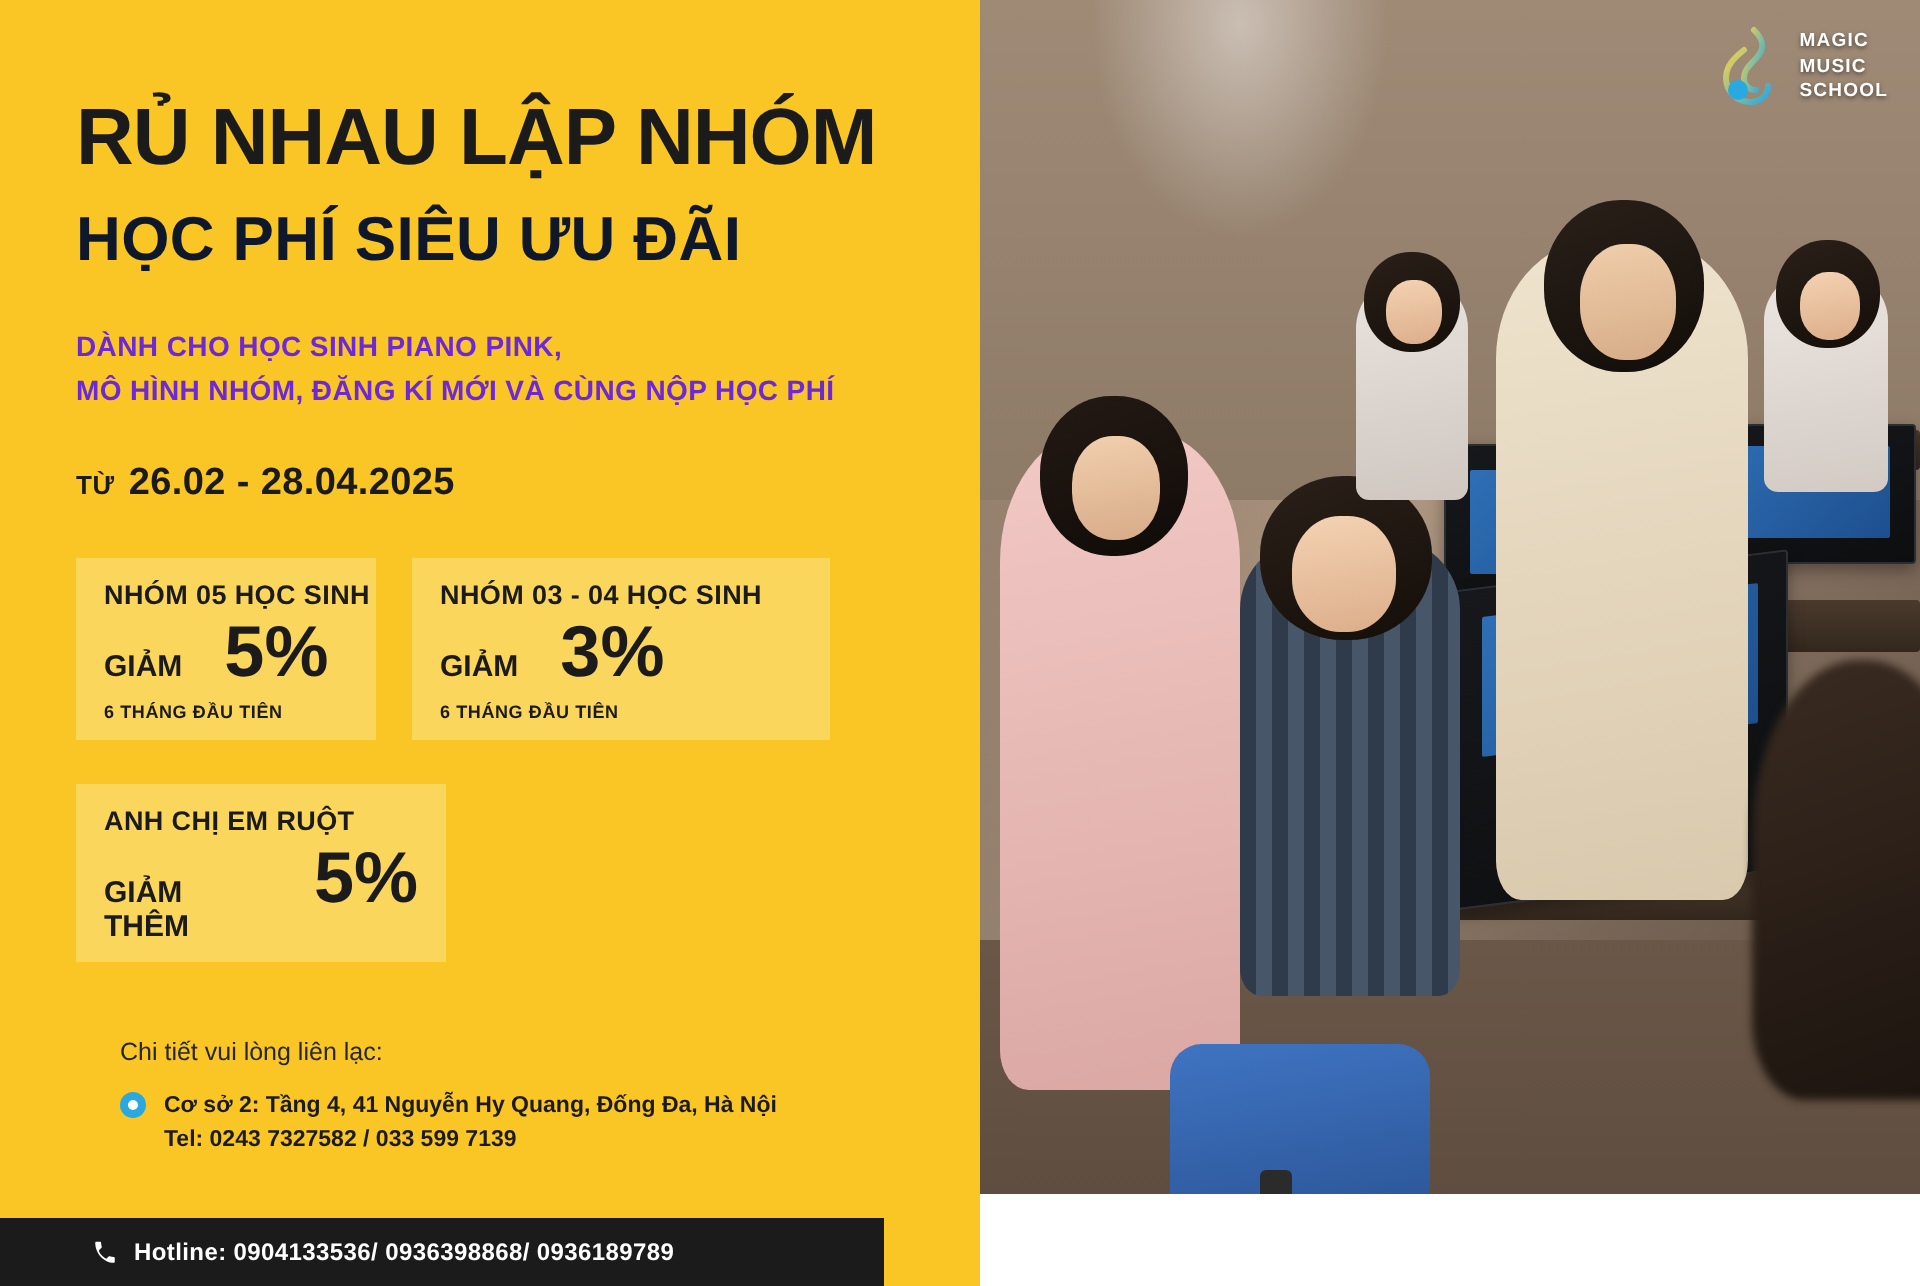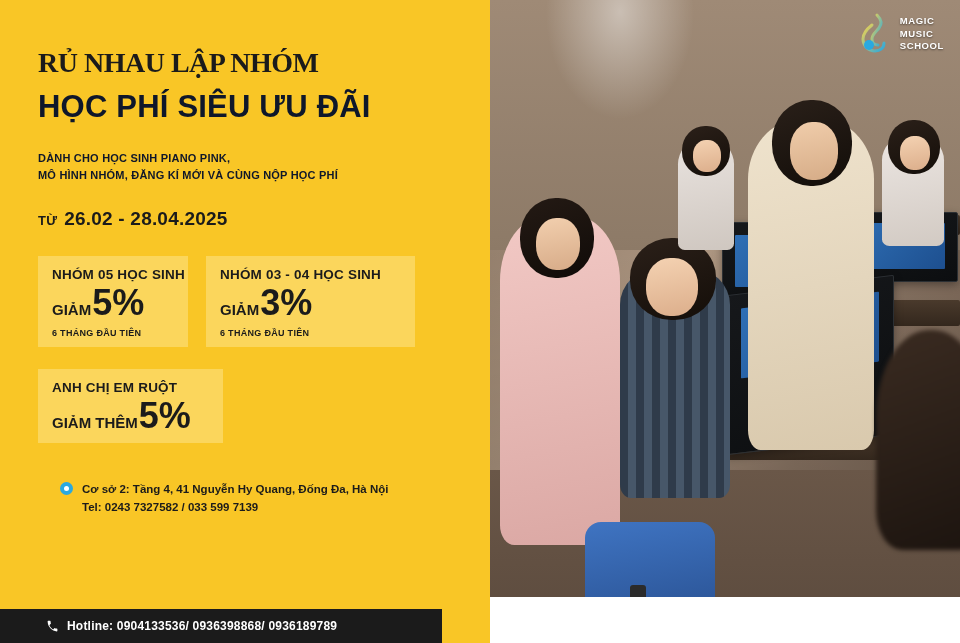--- a/index.html
+++ b/index.html
@@ -23,44 +23,43 @@
   .left-panel {
     position: relative;
     width: 490px;
     height: 643px;
     background: #f9c626;
     box-sizing: border-box;
     padding: 38px 34px 0 38px;
     flex: 0 0 auto;
   }
   .headline-1 {
-    font-size: 28px;
+    font-size: 40px;
     line-height: 1.08;
     font-weight: bold;
     color: #1b1b1b;
     letter-spacing: -0.5px;
     margin: 10px 0 0 0;
     white-space: nowrap;
-    font-family: Liberation Serif, serif;
   }
   .headline-2 {
     font-size: 31px;
     line-height: 1.1;
     font-weight: bold;
     color: #0f172a;
     letter-spacing: 0.2px;
     margin: 12px 0 0 0;
     white-space: nowrap;
   }
   .subhead {
     margin-top: 26px;
-    font-size: 11px;
+    font-size: 14px;
     font-weight: bold;
     line-height: 1.55;
-    color: #0f172a;
+    color: #6d28d9;
     letter-spacing: 0.2px;
   }
   .daterow {
     margin-top: 24px;
     color: #1b1b1b;
     display: flex;
     align-items: baseline;
     gap: 7px;
   }
   .daterow .tu {
@@ -91,21 +90,21 @@
     font-size: 13.5px;
     font-weight: bold;
     color: #1b1b1b;
     letter-spacing: 0.2px;
     white-space: nowrap;
   }
   .promo-value {
     margin-top: 3px;
     display: flex;
     align-items: baseline;
-    gap: 1px;
+    gap: 21px;
   }
   .promo-value .lbl {
     font-size: 15px;
     font-weight: bold;
     color: #1b1b1b;
   }
   .promo-value .pct {
     font-size: 36px;
     font-weight: bold;
     color: #1b1b1b;
@@ -317,20 +316,21 @@
       <div class="promo-box b3">
         <div class="promo-title">ANH CHỊ EM RUỘT</div>
         <div class="promo-value">
           <span class="lbl">GIẢM THÊM</span>
           <span class="pct">5%</span>
         </div>
       </div>
     </div>
 
     <div class="contact-block">
+      <div class="contact-lead">Chi tiết vui lòng liên lạc:</div>
 
 
       <div class="contact-item">
         <span class="pin"></span>
         <div class="contact-line">Cơ sở 2: Tầng 4, 41 Nguyễn Hy Quang, Đống Đa, Hà Nội</div>
         <div class="contact-tel">Tel: 0243 7327582 / 033 599 7139</div>
       </div>
 
     </div>
 

